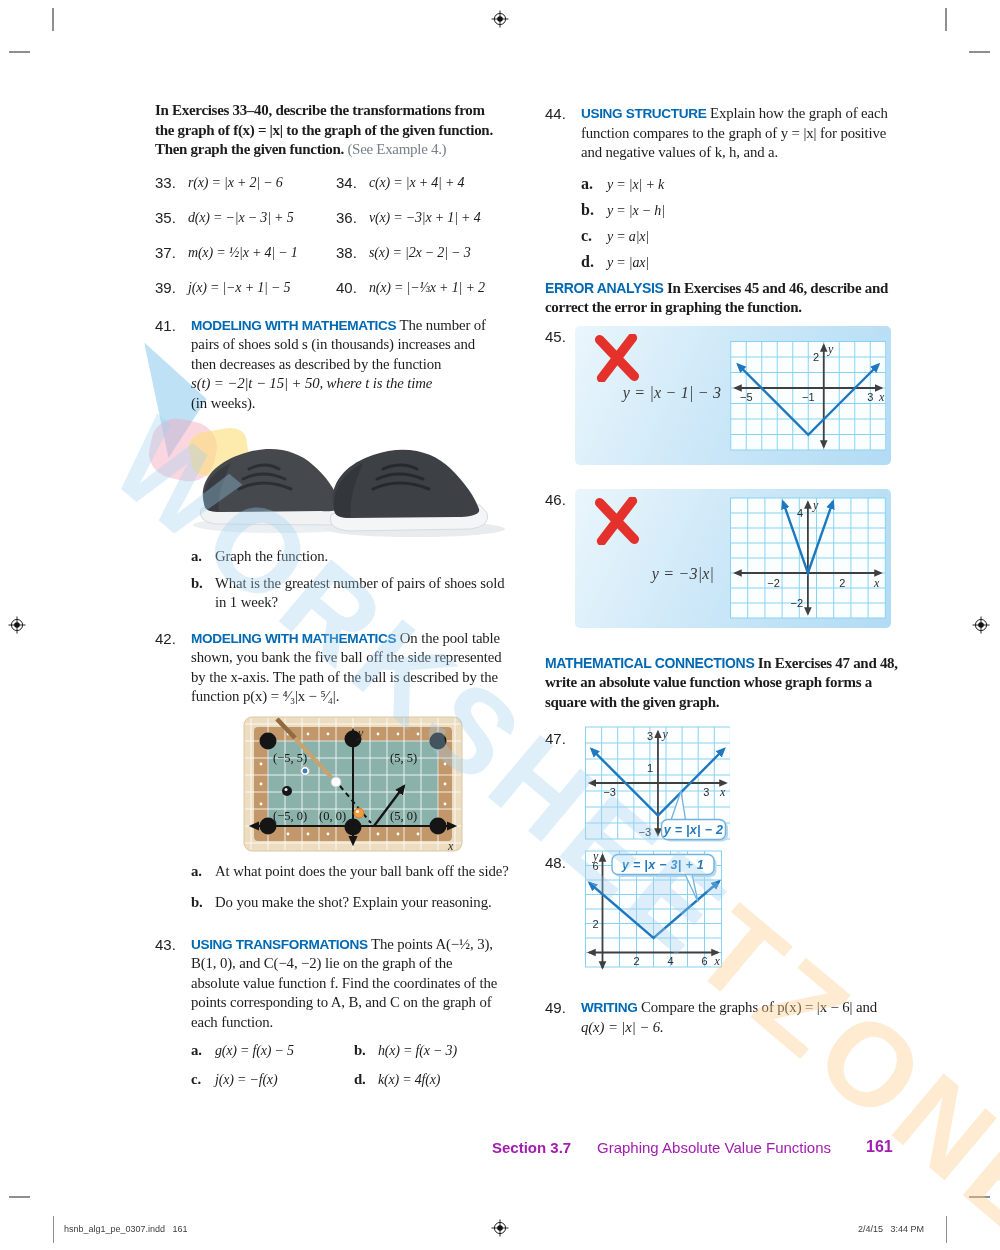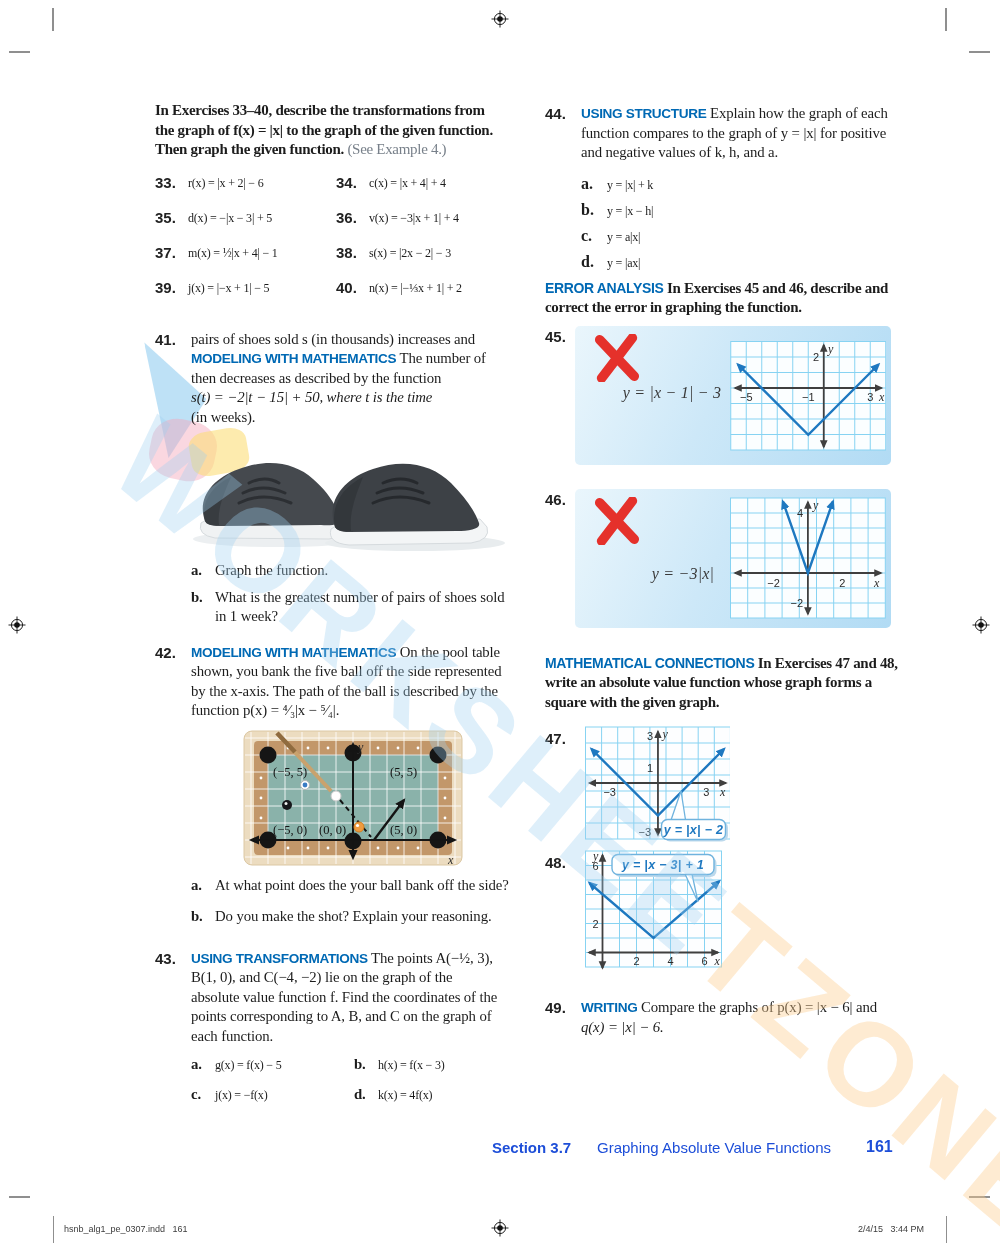--- a/index.html
+++ b/index.html
@@ -5,39 +5,39 @@
   html,body{margin:0;padding:0}
   body{width:1000px;height:1250px;position:relative;overflow:hidden;background:#fff;
        font-family:"Liberation Serif","DejaVu Serif",serif;color:#1c1c1c}
   #page{position:absolute;inset:0;background:#ffffff}
   .line{white-space:nowrap}
   .body{font-size:14.8px;line-height:19.5px;letter-spacing:-0.12px}
   .introline{font-size:15px;line-height:19.5px;font-weight:bold;letter-spacing:-0.3px;white-space:nowrap}
   .example{font-weight:normal;color:#78808a}
   .tag{font-family:"Liberation Sans","DejaVu Sans",sans-serif;font-weight:bold;color:#0069b4;
        font-size:13.6px;letter-spacing:-0.35px}
-  .num{font-family:"Liberation Sans","DejaVu Sans",sans-serif;font-weight:bold;font-size:15px;color:#222}
+  .num{font-family:"Liberation Sans","DejaVu Sans",sans-serif;font-weight:normal;font-size:15px;color:#222}
   .math{font-style:italic}
   .exwrap{position:relative;padding-left:36px}
   .exnum{position:absolute;left:0;top:1px}
   .exrow{display:flex;margin-bottom:13px;height:22px}
   .excell{width:181px;position:relative;padding-left:33px}
   .excell .num{position:absolute;left:0;top:1px}
-  .expr{font-size:12px;letter-spacing:-0.2px;white-space:nowrap}
+  .expr{font-size:14px;font-style:italic;letter-spacing:-0.2px;white-space:nowrap}
   .part{position:relative;padding-left:24px}
   .plabel{position:absolute;left:0;font-weight:bold}
   .row43{display:flex;margin-bottom:9px}
   .cell43{width:178px;position:relative;padding-left:24px}
   .p44{position:relative;padding-left:26px;margin-bottom:8px;height:18px}
   .errpanel{width:316px;height:139px;border-radius:5px;position:relative;
             background:linear-gradient(115deg,#eaf6fc 0%,#cde8f8 45%,#b1dbf4 100%)}
   .eq{position:absolute;font-size:16px;font-style:italic;color:#3a3a3a;letter-spacing:0.2px;white-space:nowrap}
   .cropmark{position:absolute;background:#8f8f8f}
   .regmark{position:absolute}
-  .footer-sans{font-family:"Liberation Sans","DejaVu Sans",sans-serif;position:absolute;white-space:pre;color:#1d4ed8}
+  .footer-sans{font-family:"Liberation Sans","DejaVu Sans",sans-serif;position:absolute;white-space:pre;color:#a21caf}
   .imprint{font-family:"Liberation Sans","DejaVu Sans",sans-serif;font-size:9px;color:#3c3c3c;
            position:absolute;white-space:pre}
   #watermark{position:absolute;left:175px;top:392px;width:1100px;transform:rotate(40deg);
              transform-origin:left top;font-family:"Liberation Sans","DejaVu Sans",sans-serif;
              font-weight:bold;font-size:118px;letter-spacing:8px;pointer-events:none;z-index:6;white-space:nowrap}
   #watermark .wblue{color:rgba(158,208,240,0.34)}
   #watermark .worange{color:rgba(252,204,142,0.40)}
   .blob{position:absolute;pointer-events:none}
   svg text{font-family:"Liberation Serif","DejaVu Serif",serif}
   .ticknum{font-family:"Liberation Sans","DejaVu Sans",sans-serif;font-size:11px;fill:#2b2b2b}
@@ -107,24 +107,24 @@
       <div class="exrow">
         <div class="excell"><span class="num">37.</span><span class="expr">m(x) = ½|x + 4| − 1</span></div>
         <div class="excell"><span class="num">38.</span><span class="expr">s(x) = |2x − 2| − 3</span></div>
       </div>
       <div class="exrow">
         <div class="excell"><span class="num">39.</span><span class="expr">j(x) = |−x + 1| − 5</span></div>
         <div class="excell"><span class="num">40.</span><span class="expr">n(x) = |−⅓x + 1| + 2</span></div>
       </div>
     </div>
 
-    <div class="exwrap" style="margin-top:30px">
+    <div class="exwrap" style="margin-top:16px">
       <span class="num exnum">41.</span>
+      <div class="body line"><span class="tag">MODELING WITH MATHEMATICS</span><span> The number of</span></div>
       <div class="body line">pairs of shoes sold s (in thousands) increases and</div>
-      <div class="body line"><span class="tag">MODELING WITH MATHEMATICS</span><span> The number of</span></div>
       <div class="body line">then decreases as described by the function</div>
       <div class="body line math">s(t) = −2|t − 15| + 50, where t is the time</div>
       <div class="body line">(in weeks).</div>
 
       <svg width="330" height="122" viewBox="0 0 330 122" style="display:block;margin:4px 0 0 -8px">
         <ellipse cx="95" cy="108" rx="85" ry="8" fill="#eceff1"></ellipse>
         <ellipse cx="232" cy="112" rx="90" ry="8" fill="#e8ecee"></ellipse>
         <g>
           <path d="M18,92 Q14,104 32,107 L146,108 Q166,106 163,94 L157,86 L25,88 Z" fill="#f0f2f3" stroke="#d6dbde" stroke-width="1"></path>
           <path d="M22,90 C14,68 28,48 56,38 C86,27 112,32 130,48 C143,59 152,72 158,88 C160,93 150,95 138,94 L36,95 C28,95 24,93 22,90 Z" fill="#45494e"></path>

